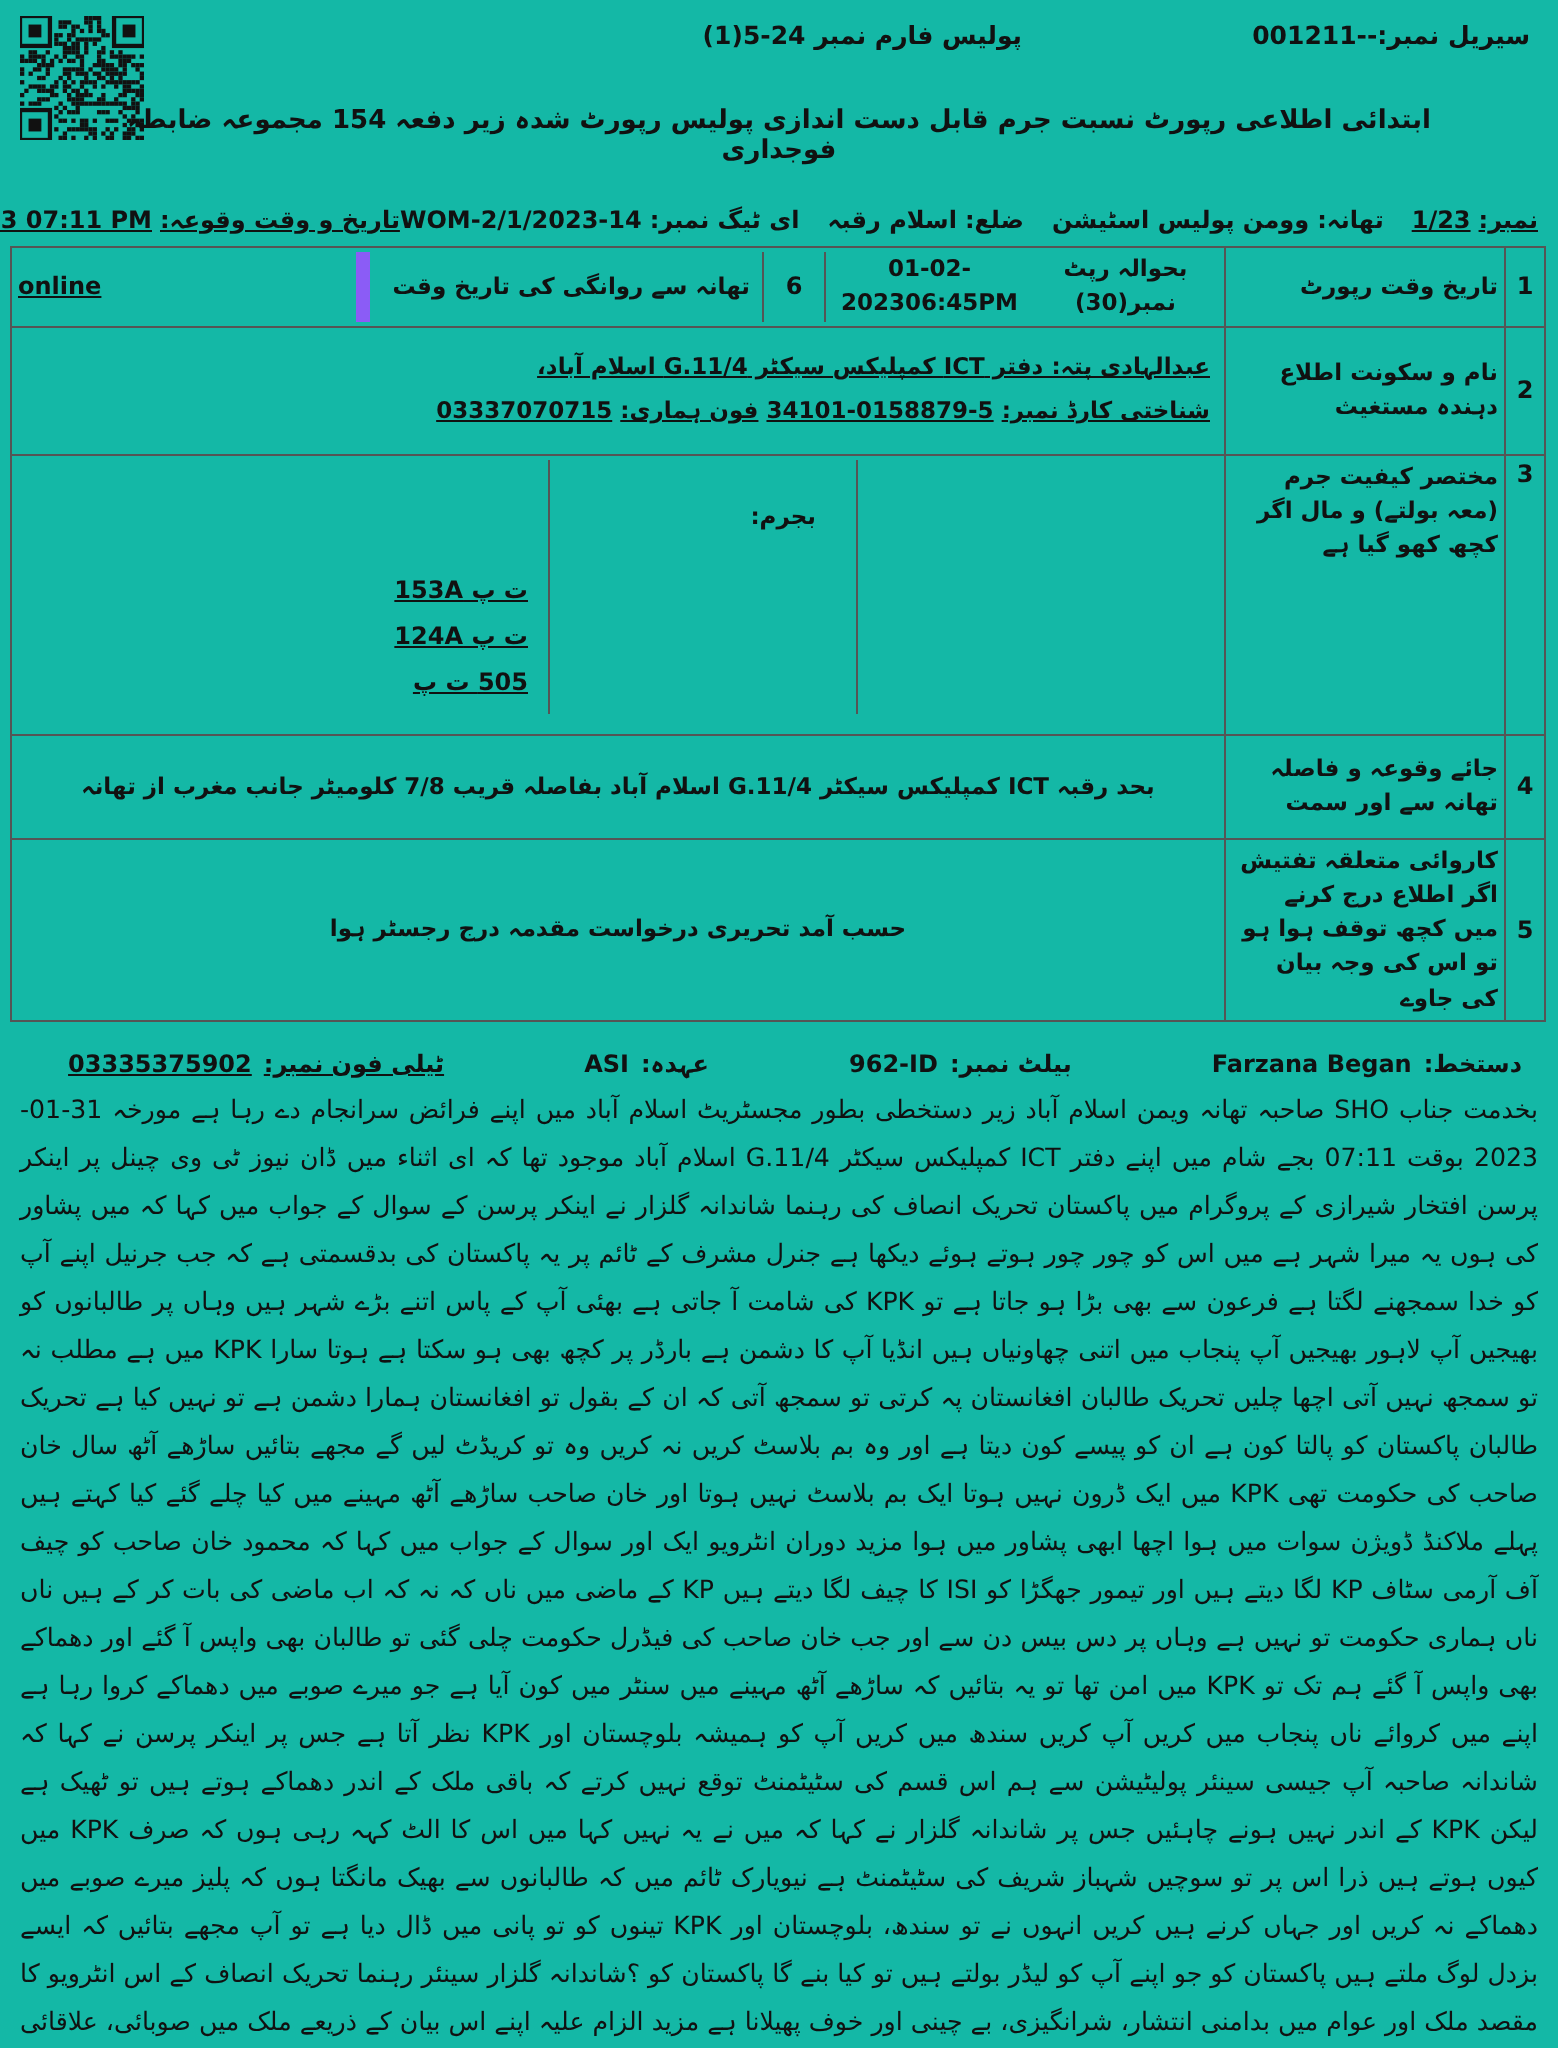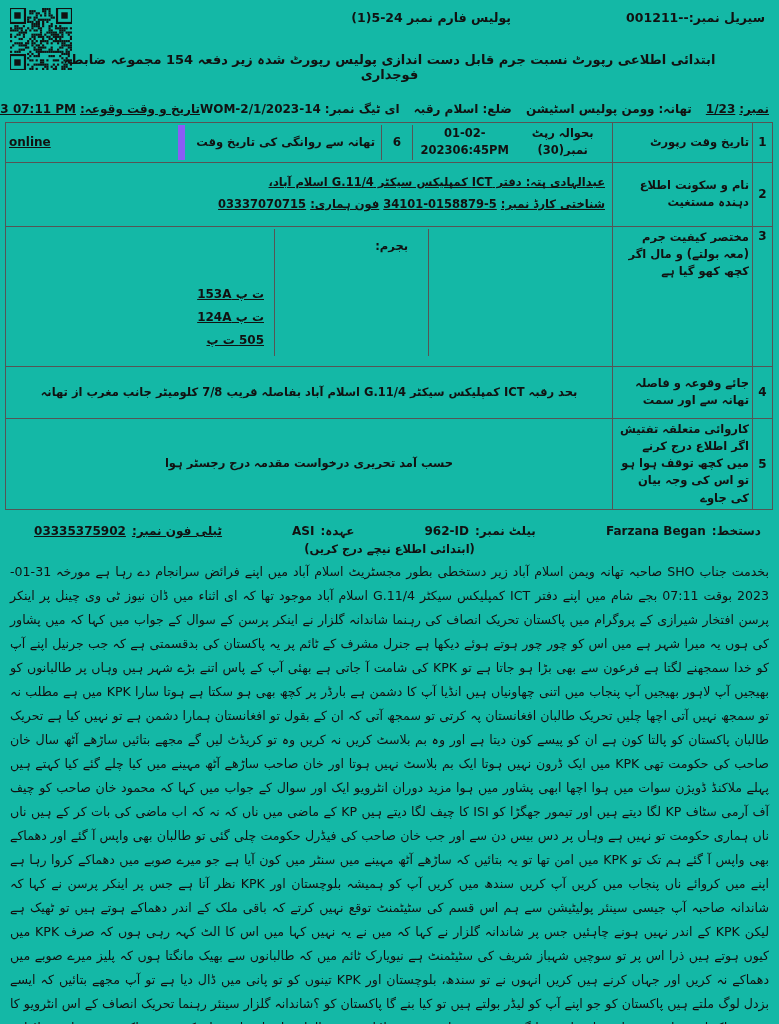--- a/index.html
+++ b/index.html
@@ -51,21 +51,21 @@
   tr.r4{height:52px;}
   tr.r5{height:40px;}
   tr.r3 td{vertical-align:top;}
   .cellflex{display:flex;height:100%;align-items:stretch;}
   .r1-value{width:196px;border-left:1px solid #555;text-align:center;
     display:flex;flex-direction:row;justify-content:flex-end;line-height:1.5;}
   .r1-six{width:30px;border-left:1px solid #555;display:flex;align-items:center;justify-content:center;font-size:12px;}
   .r1-deplabel{width:184px;border-left:7px solid #8b5cf6;display:flex;align-items:center;padding:0 6px;}
   .r1-online{flex:1;display:flex;align-items:center;justify-content:flex-end;font-size:12px;}
   .r3-empty{width:180px;border-left:1px solid #555;}
-  .r3-mid{width:154px;border-left:1px solid #555;text-align:right;padding:10px 20px 0 0;box-sizing:border-box;}
+  .r3-mid{width:154px;border-left:1px solid #555;text-align:right;padding:21px 20px 0 0;box-sizing:border-box;}
   .r3-crimes{flex:1;text-align:right;padding:58px 10px 0 6px;box-sizing:border-box;}
   .crime-line{display:block;margin-bottom:9px;font-size:12px;}
   .r2-content{text-align:right;line-height:1.9;padding:6px 4px;}
   .center-content{text-align:center;padding:4px 8px;line-height:1.6;}
 
   
   .sig-row{
     display:flex;justify-content:space-between;align-items:center;
     margin:14px 12px 0 28px;font-size:12px;font-weight:600;white-space:nowrap;
   }
@@ -525,17 +525,16 @@
     <span class="sig-item">
       <span>عہدہ:</span>
       <span class="ltr">ASI</span>
     </span>
     <span class="sig-item">
       <span class="u">ٹیلی فون نمبر:</span>
       <span class="u ltr">03335375902</span>
     </span>
   </div>
 
-  <div class="instruction">(ابتدائی اطلاع نیچے درج کریں)</div>
 
   <div class="body-text">بخدمت جناب SHO صاحبہ تھانہ ویمن اسلام آباد زیر دستخطی بطور مجسٹریٹ اسلام آباد میں اپنے فرائض سرانجام دے رہا ہے مورخہ 31-01-2023 بوقت 07:11 بجے شام میں اپنے دفتر ICT کمپلیکس سیکٹر G.11/4 اسلام آباد موجود تھا کہ ای اثناء میں ڈان نیوز ٹی وی چینل پر اینکر پرسن افتخار شیرازی کے پروگرام میں پاکستان تحریک انصاف کی رہنما شاندانہ گلزار نے اینکر پرسن کے سوال کے جواب میں کہا کہ میں پشاور کی ہوں یہ میرا شہر ہے میں اس کو چور چور ہوتے ہوئے دیکھا ہے جنرل مشرف کے ٹائم پر یہ پاکستان کی بدقسمتی ہے کہ جب جرنیل اپنے آپ کو خدا سمجھنے لگتا ہے فرعون سے بھی بڑا ہو جاتا ہے تو KPK کی شامت آ جاتی ہے بھئی آپ کے پاس اتنے بڑے شہر ہیں وہاں پر طالبانوں کو بھیجیں آپ لاہور بھیجیں آپ پنجاب میں اتنی چھاونیاں ہیں انڈیا آپ کا دشمن ہے بارڈر پر کچھ بھی ہو سکتا ہے ہوتا سارا KPK میں ہے مطلب نہ تو سمجھ نہیں آتی اچھا چلیں تحریک طالبان افغانستان پہ کرتی تو سمجھ آتی کہ ان کے بقول تو افغانستان ہمارا دشمن ہے تو نہیں کیا ہے تحریک طالبان پاکستان کو پالتا کون ہے ان کو پیسے کون دیتا ہے اور وہ بم بلاسٹ کریں نہ کریں وہ تو کریڈٹ لیں گے مجھے بتائیں ساڑھے آٹھ سال خان صاحب کی حکومت تھی KPK میں ایک ڈرون نہیں ہوتا ایک بم بلاسٹ نہیں ہوتا اور خان صاحب ساڑھے آٹھ مہینے میں کیا چلے گئے کیا کہتے ہیں پہلے ملاکنڈ ڈویژن سوات میں ہوا اچھا ابھی پشاور میں ہوا مزید دوران انٹرویو ایک اور سوال کے جواب میں کہا کہ محمود خان صاحب کو چیف آف آرمی سٹاف KP لگا دیتے ہیں اور تیمور جھگڑا کو ISI کا چیف لگا دیتے ہیں KP کے ماضی میں ناں کہ نہ کہ اب ماضی کی بات کر کے ہیں ناں ناں ہماری حکومت تو نہیں ہے وہاں پر دس بیس دن سے اور جب خان صاحب کی فیڈرل حکومت چلی گئی تو طالبان بھی واپس آ گئے اور دھماکے بھی واپس آ گئے ہم تک تو KPK میں امن تھا تو یہ بتائیں کہ ساڑھے آٹھ مہینے میں سنٹر میں کون آیا ہے جو میرے صوبے میں دھماکے کروا رہا ہے اپنے میں کروائے ناں پنجاب میں کریں آپ کریں سندھ میں کریں آپ کو ہمیشہ بلوچستان اور KPK نظر آتا ہے جس پر اینکر پرسن نے کہا کہ شاندانہ صاحبہ آپ جیسی سینئر پولیٹیشن سے ہم اس قسم کی سٹیٹمنٹ توقع نہیں کرتے کہ باقی ملک کے اندر دھماکے ہوتے ہیں تو ٹھیک ہے لیکن KPK کے اندر نہیں ہونے چاہئیں جس پر شاندانہ گلزار نے کہا کہ میں نے یہ نہیں کہا میں اس کا الٹ کہہ رہی ہوں کہ صرف KPK میں کیوں ہوتے ہیں ذرا اس پر تو سوچیں شہباز شریف کی سٹیٹمنٹ ہے نیویارک ٹائم میں کہ طالبانوں سے بھیک مانگتا ہوں کہ پلیز میرے صوبے میں دھماکے نہ کریں اور جہاں کرنے ہیں کریں انہوں نے تو سندھ، بلوچستان اور KPK تینوں کو تو پانی میں ڈال دیا ہے تو آپ مجھے بتائیں کہ ایسے بزدل لوگ ملتے ہیں پاکستان کو جو اپنے آپ کو لیڈر بولتے ہیں تو کیا بنے گا پاکستان کو ؟شاندانہ گلزار سینئر رہنما تحریک انصاف کے اس انٹرویو کا مقصد ملک اور عوام میں بدامنی انتشار، شرانگیزی، بے چینی اور خوف پھیلانا ہے مزید الزام علیہ اپنے اس بیان کے ذریعے ملک میں صوبائی، علاقائی اور نسلی بنیادوں پر بذریعہ سازش بغاوت، دشمنی اور تعصب پھیلانا اور تقسیم پیدا کرنا چاہتی ہے اور الزام علیہ نے دہشت گردی کو مختلف صوبوں جماعتوں اور اداروں کے ساتھ جوڑ کر ملک میں بے چینی بدامنی اور صوبائی تعصب پھیلانے کی کوشش کی ہے اور ملک کے امن و سکون کو تباہ کرنا چاہتی ہے اس کے علاوہ عوام میں حکومت کے خلاف نفرت توہین اور عدم اطمینان پیدا کرنا چاہتی ہے الزام علیہ کے خلاف قانونی کاروائی عمل میں لائی جائے۔ عبدالہادی مجسٹریٹ سیکرٹریٹ اسلام آباد موبائل نمبر 03337070715 شناختی کارڈ نمبر 3410101588795 دستخط بحروف انگریزی کاروائی پولیس: سائل بالا نے تحریری درخواست و اجازت نامہ مجاز اتھارٹی زیر دفعہ 196 ض ف پیش کیے جو حرف بحرف درج بالا ہوئی تحریر مضمون درخواست و حالات واقعات سے سر دست صورت جرم 505 / 124A / 153A ت پ پائی جا کر رپورٹ ابتدائی اطلاعی بجرم مذکور مرتب ہوئی محرر کو ہدایت ہوئی کہ بعد تکمیل ریکارڈ نقول FIR جابجا افسران مجاز کے دفاتر ارسال کرے میں مصروف تفتیش ہوں۔</div>
 
 </div>
 
 </body></html>

